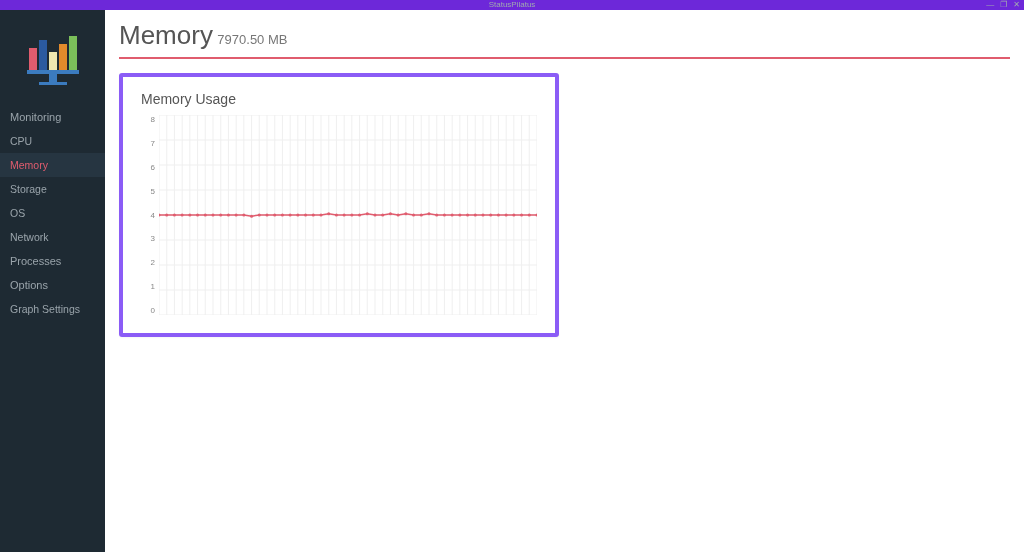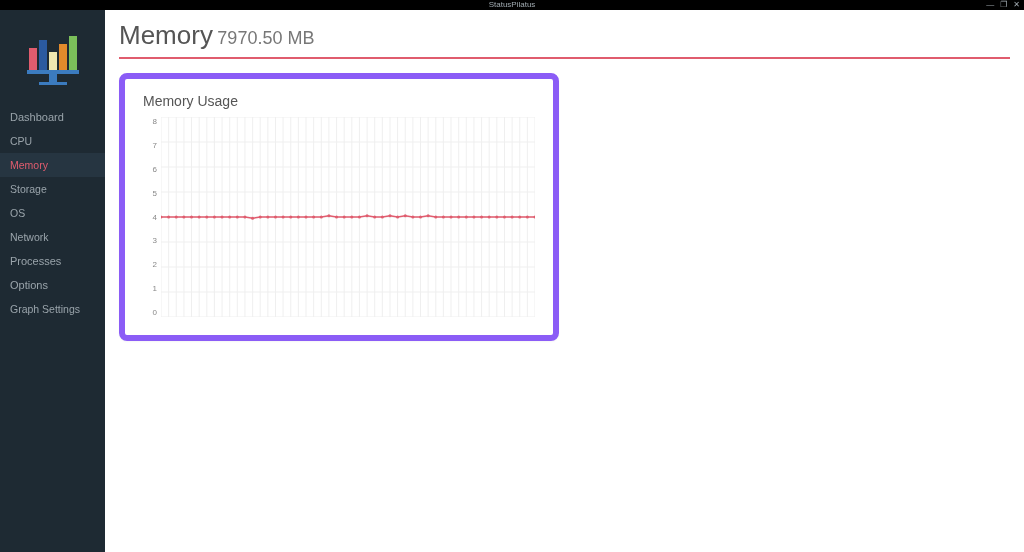--- a/index.html
+++ b/index.html
@@ -1,31 +1,31 @@
 <!DOCTYPE html>
 <html><head>
 <meta charset="utf-8">
 <style>
   * { margin:0; padding:0; box-sizing:border-box; font-family: -apple-system, BlinkMacSystemFont, "Segoe UI", Helvetica, Arial, sans-serif; }
   html,body { width:1024px; height:552px; overflow:hidden; background:#fff; }
-  .titlebar { height:10px; background:#000000; color:#a0aab0; font-size:8px; line-height:10px; position:relative; }
+  .titlebar { height:10px; background:#6d28d9; color:#a0aab0; font-size:8px; line-height:10px; position:relative; }
   .titlebar .title { position:absolute; left:50%; transform:translateX(-50%); }
   .titlebar .winctrls { position:absolute; right:4px; top:0; display:flex; gap:6px; }
   .titlebar .winctrls span { cursor:pointer; }
   .app { display:flex; height:542px; }
   .sidebar { width:105px; background:#1e2a33; color:#9aa4ab; font-size:11px; display:flex; flex-direction:column; }
   .logo-wrap { height:95px; display:flex; align-items:center; justify-content:center; }
   .sidebar .item { padding:6px 10px; cursor:pointer; color:#9aa4ab; white-space:nowrap; overflow:hidden; }
   .sidebar .sub { font-size:10.5px; }
   .sidebar .active { background:#263541; color:#e05c6e; }
   .main { flex:1; padding:10px 14px; }
   .page-title { font-size:26px; font-weight:400; color:#555; }
-  .page-subtitle { font-size:18px; color:#777; }
+  .page-subtitle { font-size:13px; color:#777; }
   .hr { height:2px; background:#e05c6e; margin:6px 0 14px 0; }
-  .card { width:440px; border:6px solid #8b5cf6; border-radius:8px; box-shadow:0 1px 2px rgba(0,0,0,0.04); padding:14px 18px 18px 18px; }
+  .card { width:440px; border:4px solid #8b5cf6; border-radius:3px; box-shadow:0 1px 2px rgba(0,0,0,0.04); padding:14px 18px 18px 18px; }
   .card-title { font-size:14px; color:#555; margin-bottom:8px; }
   .chart { position:relative; height:200px; }
   .chart .ylabels { position:absolute; left:0; top:0; bottom:0; width:14px; display:flex; flex-direction:column; justify-content:space-between; font-size:8px; color:#888; text-align:right; }
   .chart .plot { position:absolute; left:18px; right:0; top:0; bottom:0; }
   .chart svg { width:100%; height:100%; }
   .chart .grid line { stroke:#eee; stroke-width:1; }
   .chart .series { fill:none; stroke:#e05c6e; stroke-width:1.5; }
   .chart .dots circle { fill:#e05c6e; }
 </style>
 </head>
@@ -48,21 +48,21 @@
         <rect x="20" y="12" width="8" height="30" fill="#2b5aa0"></rect>
         <rect x="30" y="24" width="8" height="18" fill="#efe7b0"></rect>
         <rect x="40" y="16" width="8" height="26" fill="#e28a2b"></rect>
         <rect x="50" y="8" width="8" height="34" fill="#7bbf5a"></rect>
         <rect x="8" y="42" width="52" height="4" fill="#3b7bbf"></rect>
         <rect x="30" y="46" width="8" height="8" fill="#3b7bbf"></rect>
         <rect x="20" y="54" width="28" height="3" fill="#3b7bbf"></rect>
       </svg>
     </div>
     <div id="sidebar-items">
-        <div class="item">Dashboard</div>
+        <div class="item">Monitoring</div>
         <div class="item sub">CPU</div>
         <div class="item sub active">Memory</div>
         <div class="item sub">Storage</div>
         <div class="item sub">OS</div>
         <div class="item sub">Network</div>
         <div class="item">Processes</div>
         <div class="item">Options</div>
         <div class="item sub">Graph Settings</div>
       </div>
   </div>

